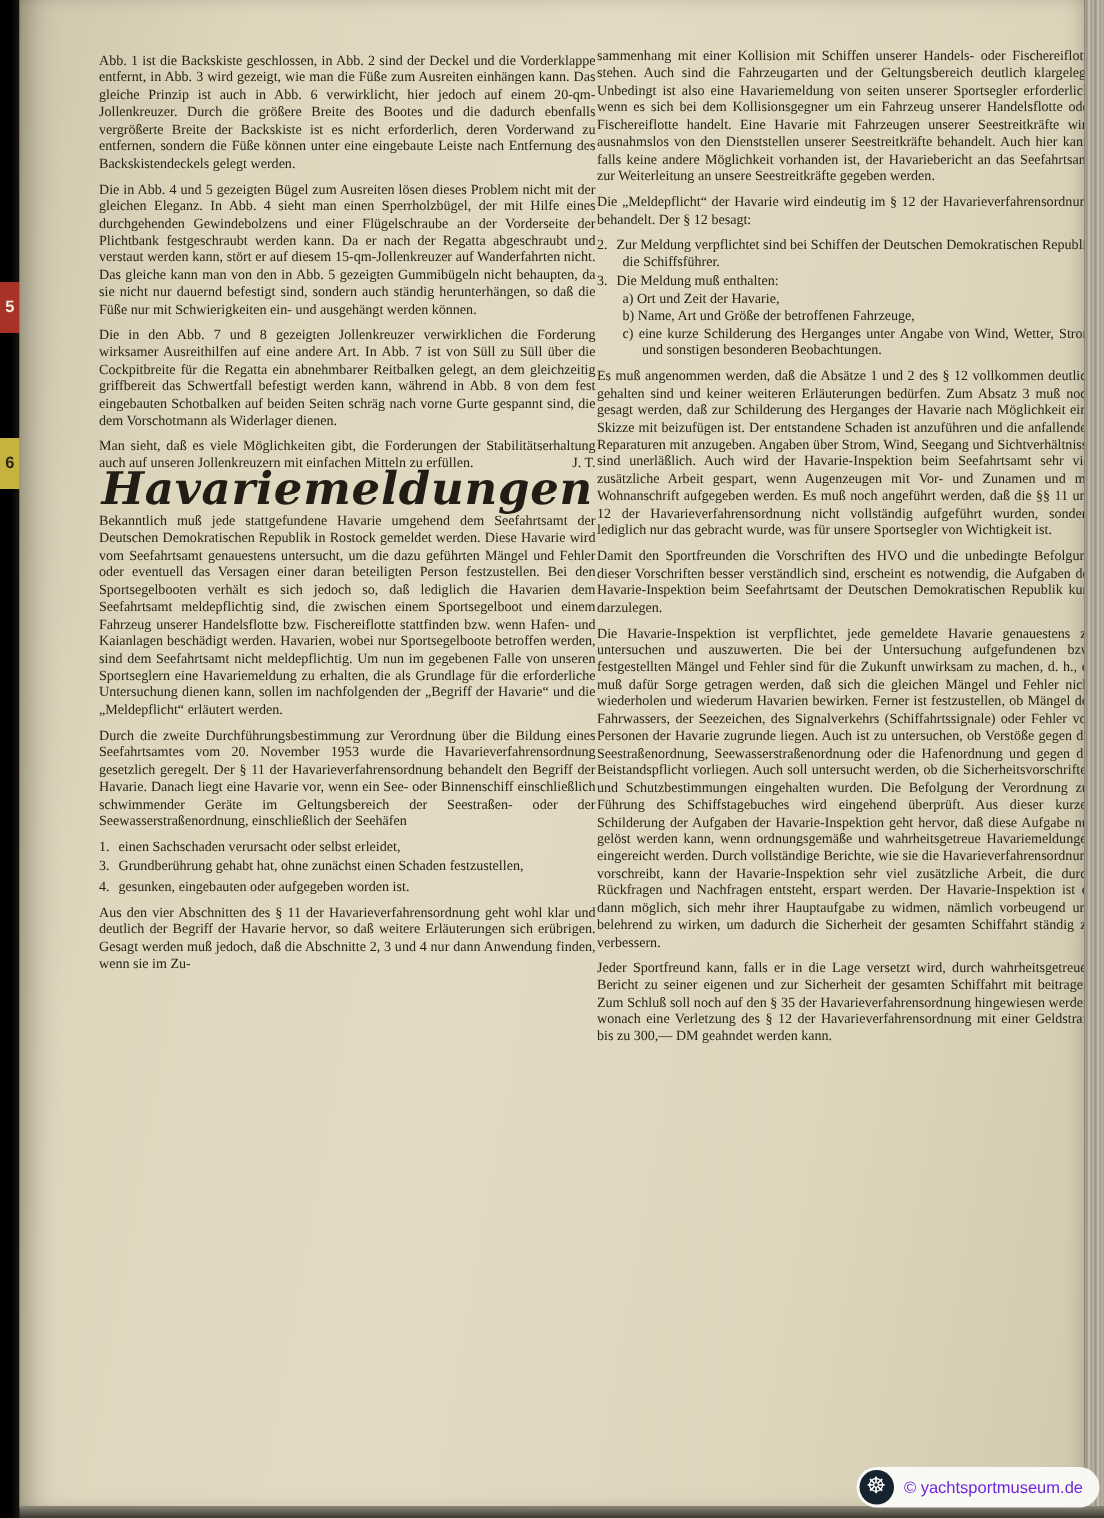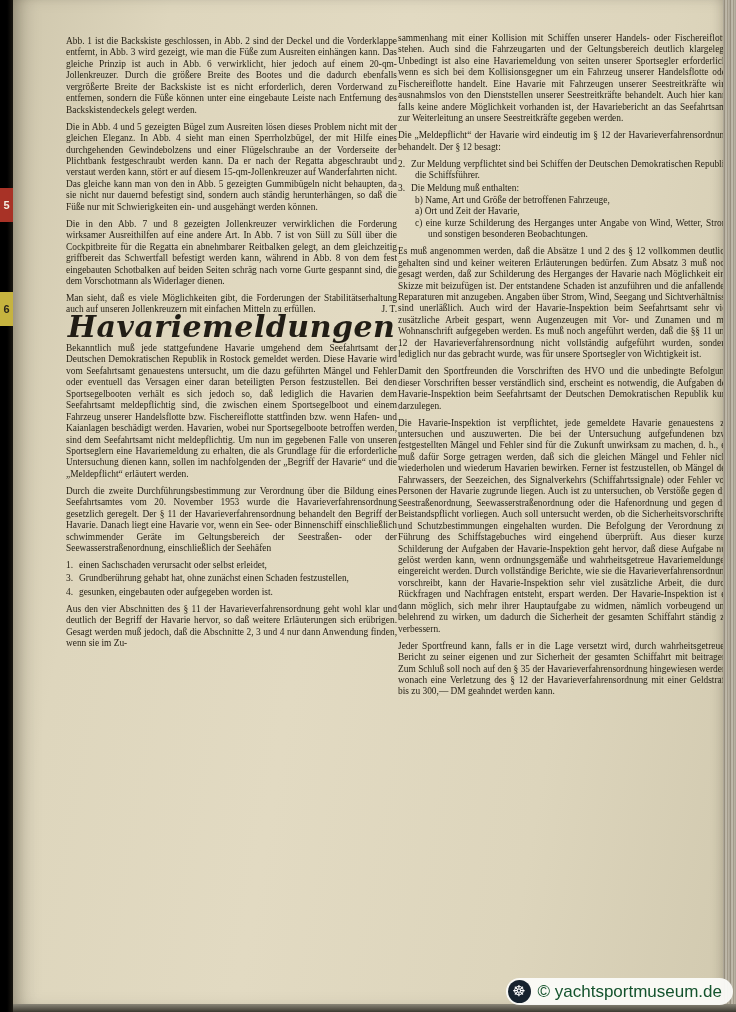--- a/index.html
+++ b/index.html
@@ -85,21 +85,21 @@
   }
   .wm-icon {
     width: 23px; height: 23px; border-radius: 50%;
     background: #16222e; color: #fff;
     display: flex; align-items: center; justify-content: center;
     font-size: 15px; line-height: 1;
   }
   .wm-icon::before { content: "☸"; }
   .wm-text {
     font-family: "Liberation Sans", sans-serif;
-    font-size: 17px; color: #14532d; white-space: nowrap;
+    font-size: 11px; color: #6d28d9; white-space: nowrap;
   }
 </style>
 </head>
 <body>
 
 <div class="scan">
 
   <div class="spine">
     <div class="tab tab-red">
       <span>5</span>
@@ -143,22 +143,22 @@
     <div class="col col-right">
       <p>sammenhang mit einer Kollision mit Schiffen unserer Handels- oder Fischereiflotte stehen. Auch sind die Fahrzeugarten und der Geltungsbereich deutlich klargelegt. Unbedingt ist also eine Havariemeldung von seiten unserer Sportsegler erforderlich, wenn es sich bei dem Kollisionsgegner um ein Fahrzeug unserer Handelsflotte oder Fischereiflotte handelt. Eine Havarie mit Fahrzeugen unserer Seestreitkräfte wird ausnahmslos von den Dienststellen unserer Seestreitkräfte behandelt. Auch hier kann, falls keine andere Möglichkeit vorhanden ist, der Havariebericht an das Seefahrtsamt zur Weiterleitung an unsere Seestreitkräfte gegeben werden.</p>
       <p>Die „Meldepflicht“ der Havarie wird eindeutig im § 12 der Havarieverfahrensordnung behandelt. Der § 12 besagt:</p>
 
       <ol class="list">
         <li>
           <span class="num">2.</span><span>Zur Meldung verpflichtet sind bei Schiffen der Deutschen Demokratischen Republik die Schiffsführer.</span>
         </li>
         <li>
           <span class="num">3.</span><span>Die Meldung muß enthalten:</span>
+          <div class="sub">a) Ort und Zeit der Havarie,</div>
           <div class="sub">b) Name, Art und Größe der betroffenen Fahrzeuge,</div>
-          <div class="sub">a) Ort und Zeit der Havarie,</div>
           <div class="sub">c) eine kurze Schilderung des Herganges unter Angabe von Wind, Wetter, Strom und sonstigen besonderen Beobachtungen.</div>
         </li>
       </ol>
 
       <p>Es muß angenommen werden, daß die Absätze 1 und 2 des § 12 vollkommen deutlich gehalten sind und keiner weiteren Erläuterungen bedürfen. Zum Absatz 3 muß noch gesagt werden, daß zur Schilderung des Herganges der Havarie nach Möglichkeit eine Skizze mit beizufügen ist. Der entstandene Schaden ist anzuführen und die anfallenden Reparaturen mit anzugeben. Angaben über Strom, Wind, Seegang und Sichtverhältnisse sind unerläßlich. Auch wird der Havarie-Inspektion beim Seefahrtsamt sehr viel zusätzliche Arbeit gespart, wenn Augenzeugen mit Vor- und Zunamen und mit Wohnanschrift aufgegeben werden. Es muß noch angeführt werden, daß die §§ 11 und 12 der Havarieverfahrensordnung nicht vollständig aufgeführt wurden, sondern lediglich nur das gebracht wurde, was für unsere Sportsegler von Wichtigkeit ist.</p>
       <p>Damit den Sportfreunden die Vorschriften des HVO und die unbedingte Befolgung dieser Vorschriften besser verständlich sind, erscheint es notwendig, die Aufgaben der Havarie-Inspektion beim Seefahrtsamt der Deutschen Demokratischen Republik kurz darzulegen.</p>
       <p>Die Havarie-Inspektion ist verpflichtet, jede gemeldete Havarie genauestens zu untersuchen und auszuwerten. Die bei der Untersuchung aufgefundenen bzw. festgestellten Mängel und Fehler sind für die Zukunft unwirksam zu machen, d. h., es muß dafür Sorge getragen werden, daß sich die gleichen Mängel und Fehler nicht wiederholen und wiederum Havarien bewirken. Ferner ist festzustellen, ob Mängel des Fahrwassers, der Seezeichen, des Signalverkehrs (Schiffahrtssignale) oder Fehler von Personen der Havarie zugrunde liegen. Auch ist zu untersuchen, ob Verstöße gegen die Seestraßenordnung, Seewasserstraßenordnung oder die Hafenordnung und gegen die Beistandspflicht vorliegen. Auch soll untersucht werden, ob die Sicherheitsvorschriften und Schutzbestimmungen eingehalten wurden. Die Befolgung der Verordnung zur Führung des Schiffstagebuches wird eingehend überprüft. Aus dieser kurzen Schilderung der Aufgaben der Havarie-Inspektion geht hervor, daß diese Aufgabe nur gelöst werden kann, wenn ordnungsgemäße und wahrheitsgetreue Havariemeldungen eingereicht werden. Durch vollständige Berichte, wie sie die Havarieverfahrensordnung vorschreibt, kann der Havarie-Inspektion sehr viel zusätzliche Arbeit, die durch Rückfragen und Nachfragen entsteht, erspart werden. Der Havarie-Inspektion ist es dann möglich, sich mehr ihrer Hauptaufgabe zu widmen, nämlich vorbeugend und belehrend zu wirken, um dadurch die Sicherheit der gesamten Schiffahrt ständig zu verbessern.</p>
       <p>Jeder Sportfreund kann, falls er in die Lage versetzt wird, durch wahrheitsgetreuen Bericht zu seiner eigenen und zur Sicherheit der gesamten Schiffahrt mit beitragen. Zum Schluß soll noch auf den § 35 der Havarieverfahrensordnung hingewiesen werden, wonach eine Verletzung des § 12 der Havarieverfahrensordnung mit einer Geldstrafe bis zu 300,— DM geahndet werden kann.</p>
     </div>
 

